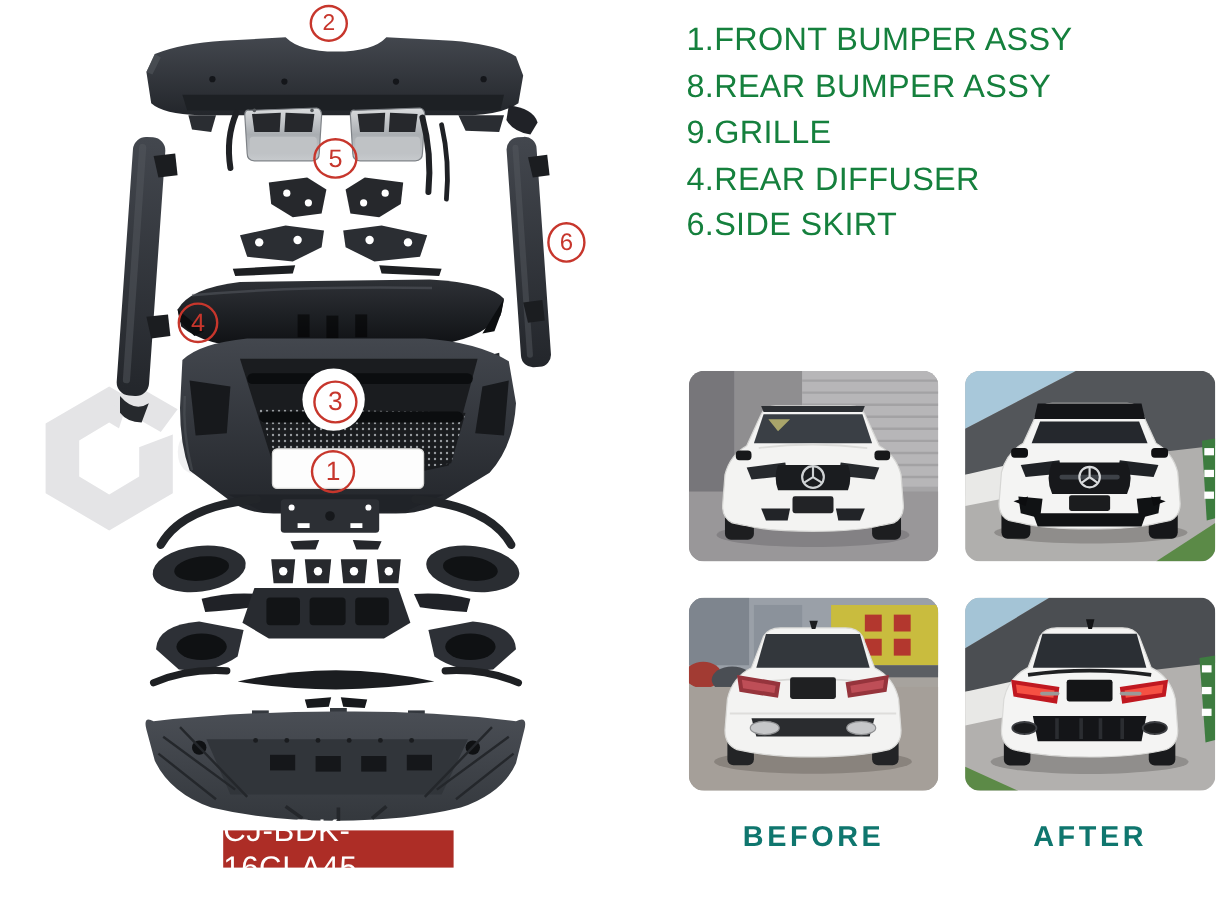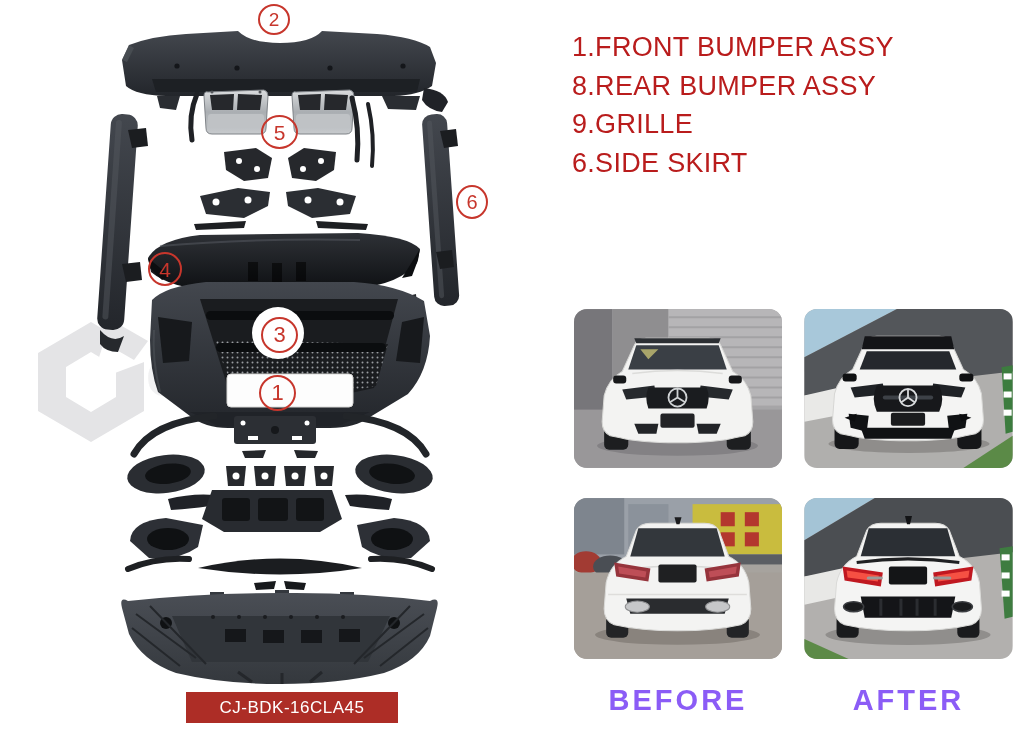--- a/index.html
+++ b/index.html
@@ -8,30 +8,30 @@
   
   .wm{position:absolute;z-index:1;color:#e7e7e9;font-weight:700;pointer-events:none;}
   #wm-logo{position:absolute;left:16px;top:310px;z-index:1;}
   
   #parts-svg{position:absolute;left:0;top:0;z-index:2;}
   
   .callout{position:absolute;z-index:3;border:2px solid #c7362c;border-radius:50%;
            color:#c7362c;display:flex;align-items:center;justify-content:center;
            font-size:21px;line-height:1;background:transparent;}
   
-  #parts-list{position:absolute;left:572px;top:28px;z-index:2;color:#b91c1c;}
+  #parts-list{position:absolute;left:572px;top:14px;z-index:2;color:#15803d;}
   #parts-list .pl-item{font-size:27px;line-height:38.6px;letter-spacing:0.3px;white-space:nowrap;}
   
   .photo{position:absolute;z-index:2;border-radius:13px;overflow:hidden;}
   .photo svg{display:block;}
-  .cmp-label{position:absolute;z-index:2;font-weight:700;font-size:29px;letter-spacing:3px;
-             color:#8b5cf6;text-align:center;}
-  
-  #model-badge{position:absolute;left:186px;top:692px;width:212px;height:31px;z-index:3;
-               background:#ad2d26;color:#ffffff;font-size:17px;display:flex;
+  .cmp-label{position:absolute;z-index:2;font-weight:700;font-size:24px;letter-spacing:3px;
+             color:#0f766e;text-align:center;}
+  
+  #model-badge{position:absolute;left:186px;top:692px;width:192px;height:31px;z-index:3;
+               background:#ad2d26;color:#ffffff;font-size:26px;display:flex;
                align-items:center;justify-content:center;letter-spacing:0.5px;}
 </style>
 </head>
 <body>
 
 <div id="canvas">
 
   <svg id="wm-logo" width="160" height="140" viewBox="0 0 160 140">
     <path d="M75,12 L128,43 L128,101 L75,132 L22,101 L22,43 Z M75,42 L100,57 L100,87 L75,102 L50,87 L50,57 Z" fill="#e4e4e6" fill-rule="evenodd"></path>
     <polygon points="75,72 100,-5 160,40" fill="#ffffff"></polygon>
@@ -252,20 +252,21 @@
   <div class="callout" style="left:261px;top:115px;width:33px;height:30px;">5</div>
   <div class="callout" style="left:456px;top:185px;width:28px;height:30px;font-size:20px;">6</div>
   <div class="callout" style="left:148px;top:252px;width:30px;height:30px;">4</div>
   <div class="callout" style="left:261px;top:317px;width:33px;height:32px;font-size:22px;">3</div>
   <div class="callout" style="left:259px;top:375px;width:33px;height:32px;font-size:22px;">1</div>
 
   <div id="parts-list">
     <div class="pl-item">1.FRONT BUMPER ASSY</div>
     <div class="pl-item">8.REAR BUMPER ASSY</div>
     <div class="pl-item">9.GRILLE</div>
+    <div class="pl-item">4.REAR DIFFUSER</div>
     <div class="pl-item">6.SIDE SKIRT</div>
   </div>
 
   <div class="photo" style="left:574px;top:309px;width:208px;height:159px;">
     <svg width="208" height="159" viewBox="0 0 207 158">
       <rect width="207" height="158" fill="#a6a5a7"></rect>
       <rect x="0" y="0" width="38" height="104" fill="#77767a"></rect>
       <rect x="38" y="0" width="56" height="100" fill="#8f8e90"></rect>
       <rect x="94" y="0" width="113" height="96" fill="#b7b6b8"></rect>
       <g stroke="#a3a2a4" stroke-width="2">

